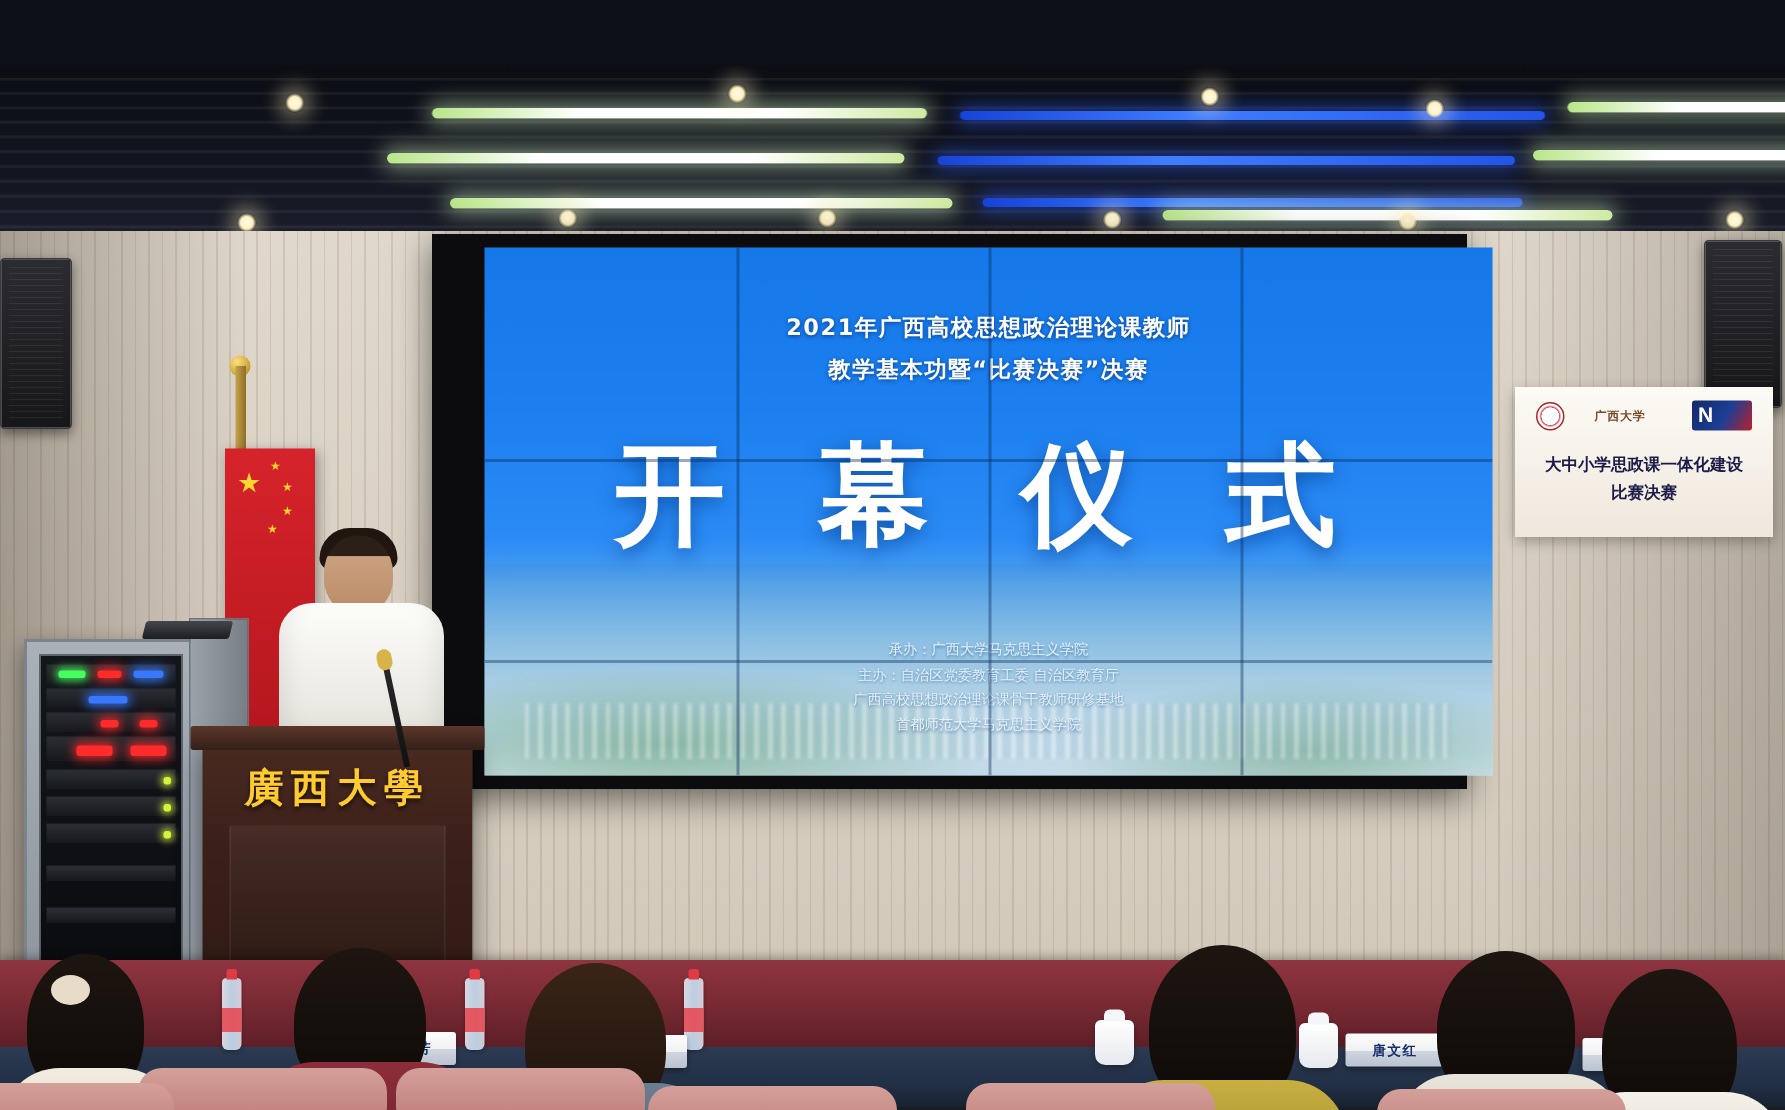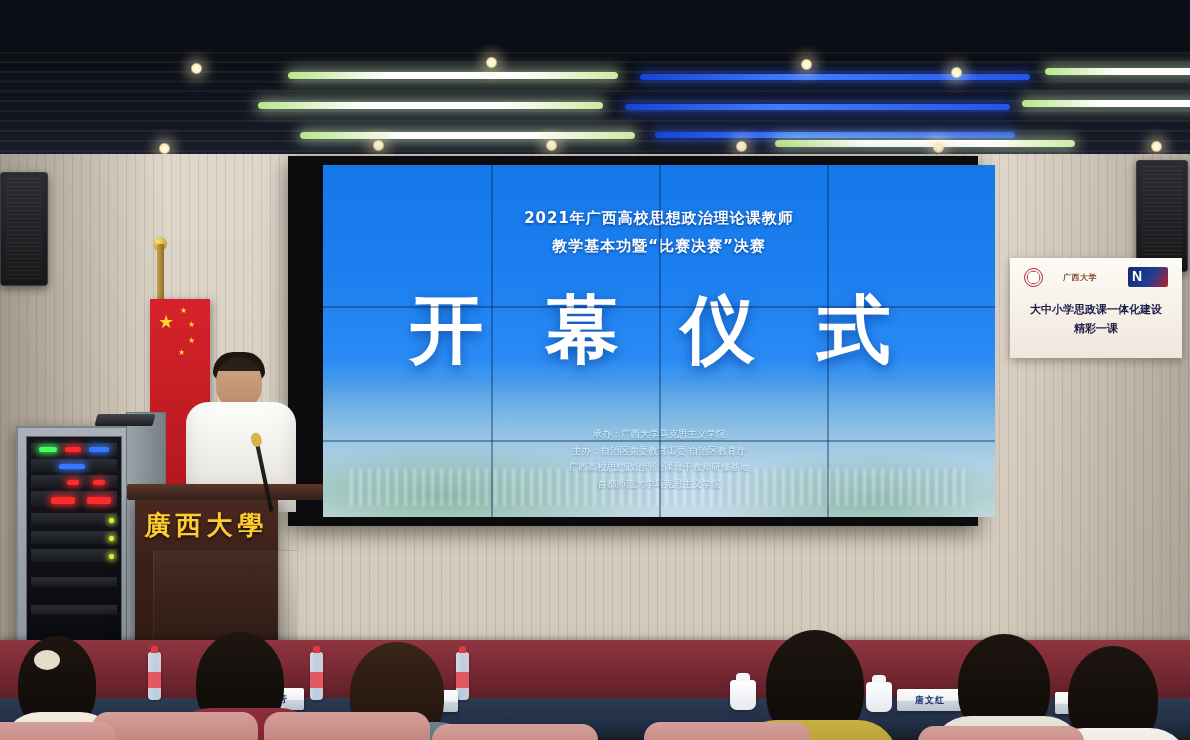--- a/index.html
+++ b/index.html
@@ -173,21 +173,21 @@
     position:absolute; left:157px; top:200px; width:7px; height:70px;
     background:linear-gradient(90deg,#c7a24e,#8f6f26);
   }
   .flagtop{
     position:absolute; left:153px; top:193px; width:14px; height:14px;
     border-radius:50%; background:radial-gradient(circle at 35% 30%,#ffe27a,#a97f18);
   }
 
   
   .podium{
-    position:absolute; left:135px; top:450px; width:143px; height:200px;
+    position:absolute; left:135px; top:450px; width:180px; height:200px;
     background:linear-gradient(180deg,#4a2a21 0%,#3a2019 35%,#2e1812 100%);
     box-shadow:0 6px 18px rgba(0,0,0,.5);
   }
   .podium-top{
     position:absolute; left:-8px; top:-10px; width:196px; height:16px;
     background:linear-gradient(180deg,#5c3629,#33201a); border-radius:2px;
   }
   .podium-name{
     position:absolute; left:0; top:14px; width:100%; text-align:center;
     color:#ffcb2e; font-size:26px; font-weight:800; letter-spacing:5px;
@@ -402,21 +402,21 @@
     <div class="banner">
       <div class="banner-logos">
         <div class="b-logo">
           <div class="b-seal"></div>
           <div class="b-uni">广西大学</div>
         </div>
         <div class="b-n"></div>
       </div>
       <div class="banner-text">
         <div>大中小学思政课一体化建设</div>
-        <div>精彩一课</div>
+        <div>比赛决赛</div>
       </div>
     </div>
 
     <div class="flagtop"></div>
     <div class="flagpole"></div>
     <div class="flag">
       <span class="star" style="left:8px;top:14px;font-size:18px;">★</span>
       <span class="star" style="left:30px;top:8px;font-size:8px;">★</span>
       <span class="star" style="left:38px;top:22px;font-size:8px;">★</span>
       <span class="star" style="left:38px;top:38px;font-size:8px;">★</span>

